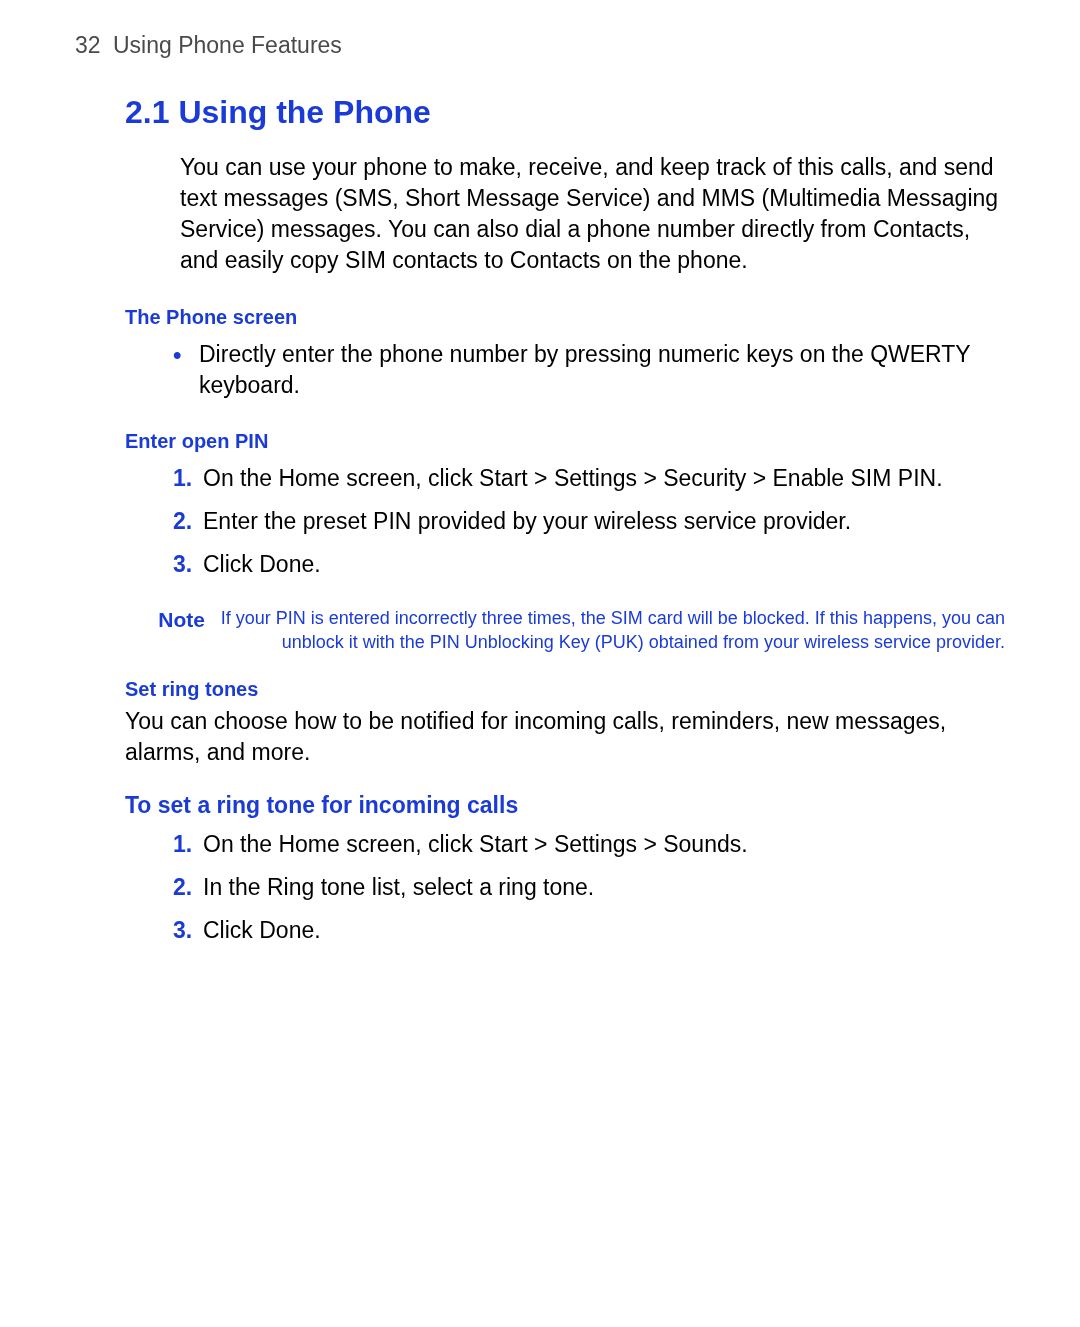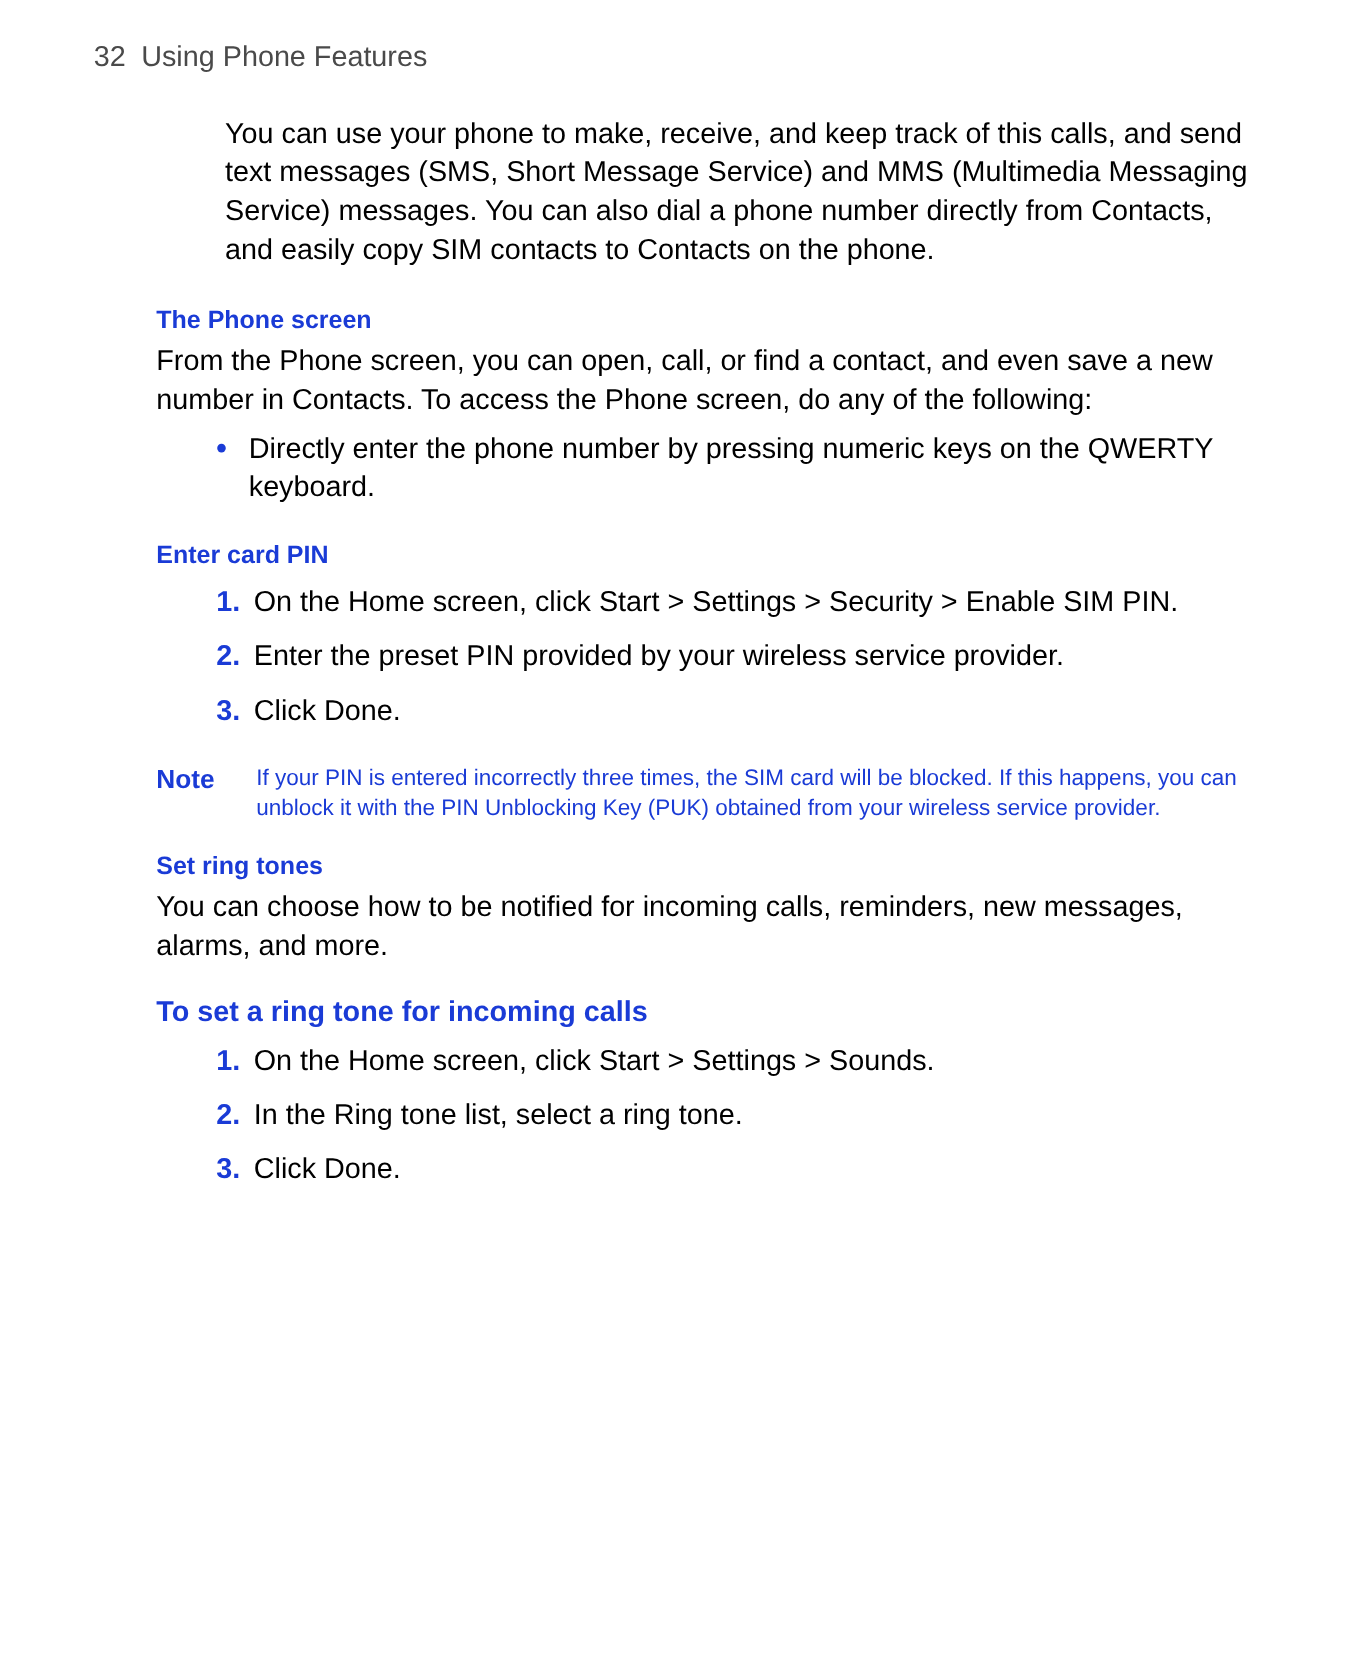--- a/index.html
+++ b/index.html
@@ -87,20 +87,21 @@
       font-weight: 700;
     }
     .bold-inline {
       font-weight: 400;
     }
     .note-row {
       display: flex;
       padding-left: 0px;
       margin-top: 14px;
       margin-bottom: 22px;
+      text-align: right;
     }
     .note-label {
       color: #1a3bd6;
       font-weight: 700;
       font-size: 21px;
       min-width: 80px;
     }
     .note-text {
       color: #1a3bd6;
       font-size: 18px;
@@ -126,35 +127,35 @@
 </head>
 <body>
 
 <div class="page-header">
   <span class="page-num">32</span>
   <span>Using Phone Features</span>
 </div>
 
 <div class="content">
 
+  <h1 class="h1-section">2.1 Using the Phone</h1>
 
   <p class="intro-para">You can use your phone to make, receive, and keep track of this calls, and send text messages (SMS, Short Message Service) and MMS (Multimedia Messaging Service) messages. You can also dial a phone number directly from Contacts, and easily copy SIM contacts to Contacts on the phone.</p>
 
   <div class="section-block">
     <h2 class="h2-section">The Phone screen</h2>
-    <p class="body-text">From the Phone screen, you can open, call, or find a contact, and even save a new number in Contacts. To access the Phone screen, do any of the following:</p>
     <ul class="bullet-list">
       <li>
         <span>Directly enter the phone number by pressing numeric keys on the QWERTY keyboard.</span>
       </li>
     </ul>
   </div>
 
   <div class="section-block">
-    <h2 class="h2-section">Enter card PIN</h2>
+    <h2 class="h2-section">Enter open PIN</h2>
     <ol class="numbered-list">
       <li>
         <span class="num-marker">1.</span>
         <span>On the Home screen, click </span><span class="bold-inline">Start &gt; Settings &gt; Security &gt; Enable SIM PIN</span><span>.</span>
       </li>
       <li>
         <span class="num-marker">2.</span>
         <span>Enter the preset PIN provided by your wireless service provider.</span><span class="bold-inline"></span><span></span>
       </li>
       <li>

